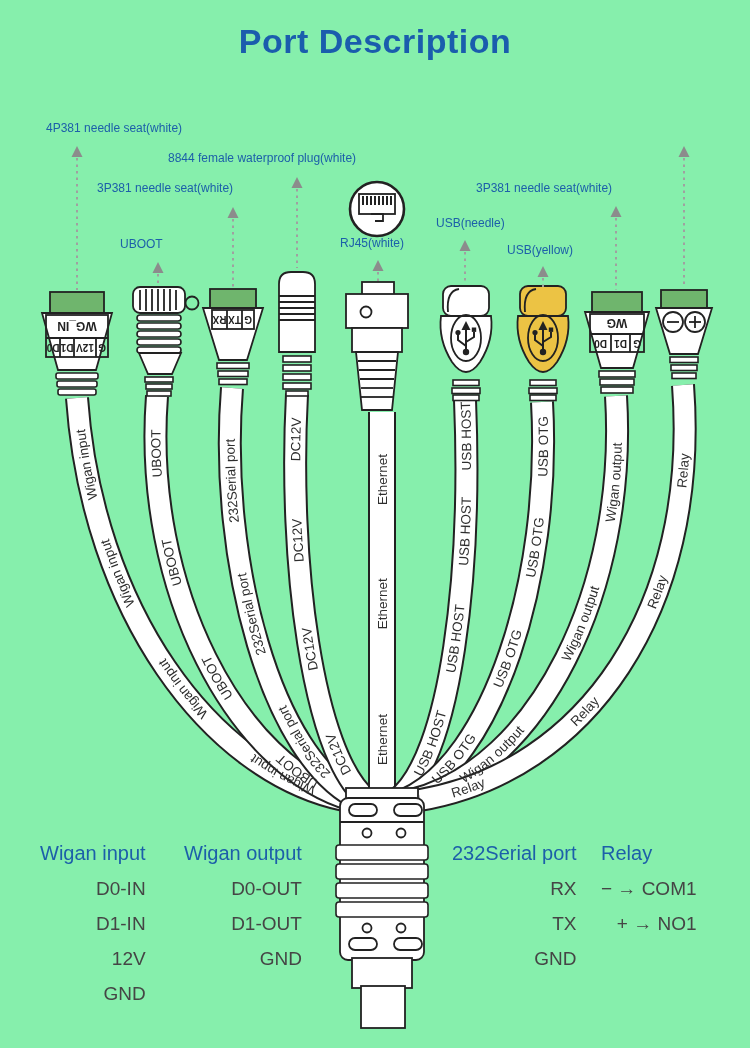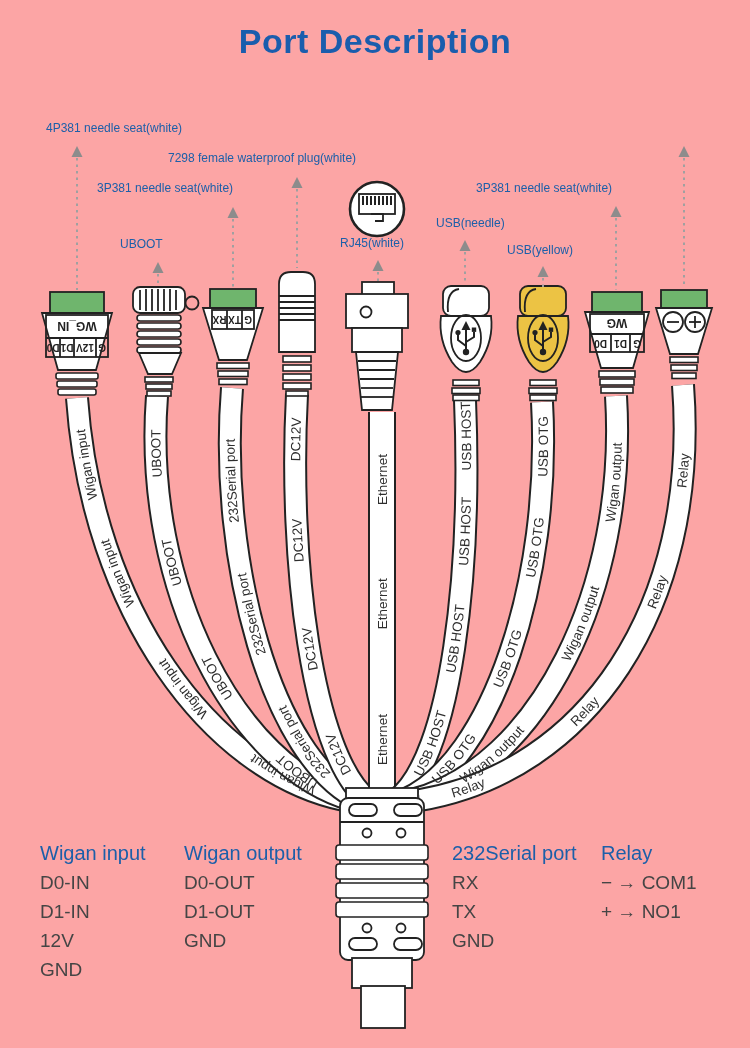--- a/index.html
+++ b/index.html
@@ -1,16 +1,16 @@
 <!DOCTYPE html>
 <html><head>
 <meta charset="utf-8">
 <style>
   html,body{margin:0;padding:0;background:#ffffff;}
-  .stage{position:relative;width:750px;height:1048px;background:#fca5a5;overflow:hidden;
+  .stage{position:relative;width:750px;height:1048px;background:#86efac;overflow:hidden;
          font-family:"Liberation Sans",sans-serif;}
   .title{position:absolute;left:0;top:22px;width:750px;text-align:center;
          font-size:34px;font-weight:bold;color:#1a5dad;letter-spacing:.5px;}
   .toplabel{position:absolute;font-size:12px;font-weight:400;color:#1c5fa9;white-space:nowrap;}
   svg.canvas{position:absolute;left:0;top:0;}
   .co{fill:none;stroke:#222;stroke-width:24px;}
   .cf{fill:none;stroke:#fff;stroke-width:20px;}
   .co5{fill:none;stroke:#222;stroke-width:28px;}
   .cf5{fill:none;stroke:#fff;stroke-width:24px;}
   .ctext{font-family:"Liberation Sans",sans-serif;font-size:13.5px;fill:#2e2e2e;}
@@ -18,31 +18,31 @@
   .oln{fill:none;stroke:#222;stroke-width:1.8;}
   .green{fill:#6fb56d;stroke:#222;stroke-width:1.8;}
   .yellow{fill:#ecc344;stroke:#222;stroke-width:1.8;}
   .rib{fill:#fff;stroke:#222;stroke-width:1.6;}
   .pin{font-size:10px;font-weight:700;fill:#222;text-anchor:middle;}
   .pname{font-size:12px;font-weight:700;fill:#222;text-anchor:middle;}
   .dash{stroke:#a0a0a0;stroke-width:2;stroke-dasharray:2.5 4;fill:none;}
   .ahead{fill:#8c8c8c;}
   .legend-col{position:absolute;}
   .legend-h{font-size:20px;color:#1c5fa9;white-space:nowrap;}
-  .legend-i{font-size:19px;color:#454545;margin-top:7px;white-space:nowrap;}
+  .legend-i{font-size:19px;color:#454545;margin-top:13px;white-space:nowrap;text-align:right;}
 </style>
 </head>
 <body>
 
 <div class="stage">
 
   <div class="title">Port Description</div>
 
   <div class="toplabel" style="left:46px;top:121px">4P381 needle seat(white)</div>
-  <div class="toplabel" style="left:168px;top:151px">7298 female waterproof plug(white)</div>
+  <div class="toplabel" style="left:168px;top:151px">8844 female waterproof plug(white)</div>
   <div class="toplabel" style="left:97px;top:181px">3P381 needle seat(white)</div>
   <div class="toplabel" style="left:120px;top:237px">UBOOT</div>
   <div class="toplabel" style="left:340px;top:236px">RJ45(white)</div>
   <div class="toplabel" style="left:436px;top:216px">USB(needle)</div>
   <div class="toplabel" style="left:507px;top:243px">USB(yellow)</div>
   <div class="toplabel" style="left:476px;top:181px">3P381 needle seat(white)</div>
 
   <svg class="canvas" width="750" height="1048" viewBox="0 0 750 1048">
 
     <defs>

